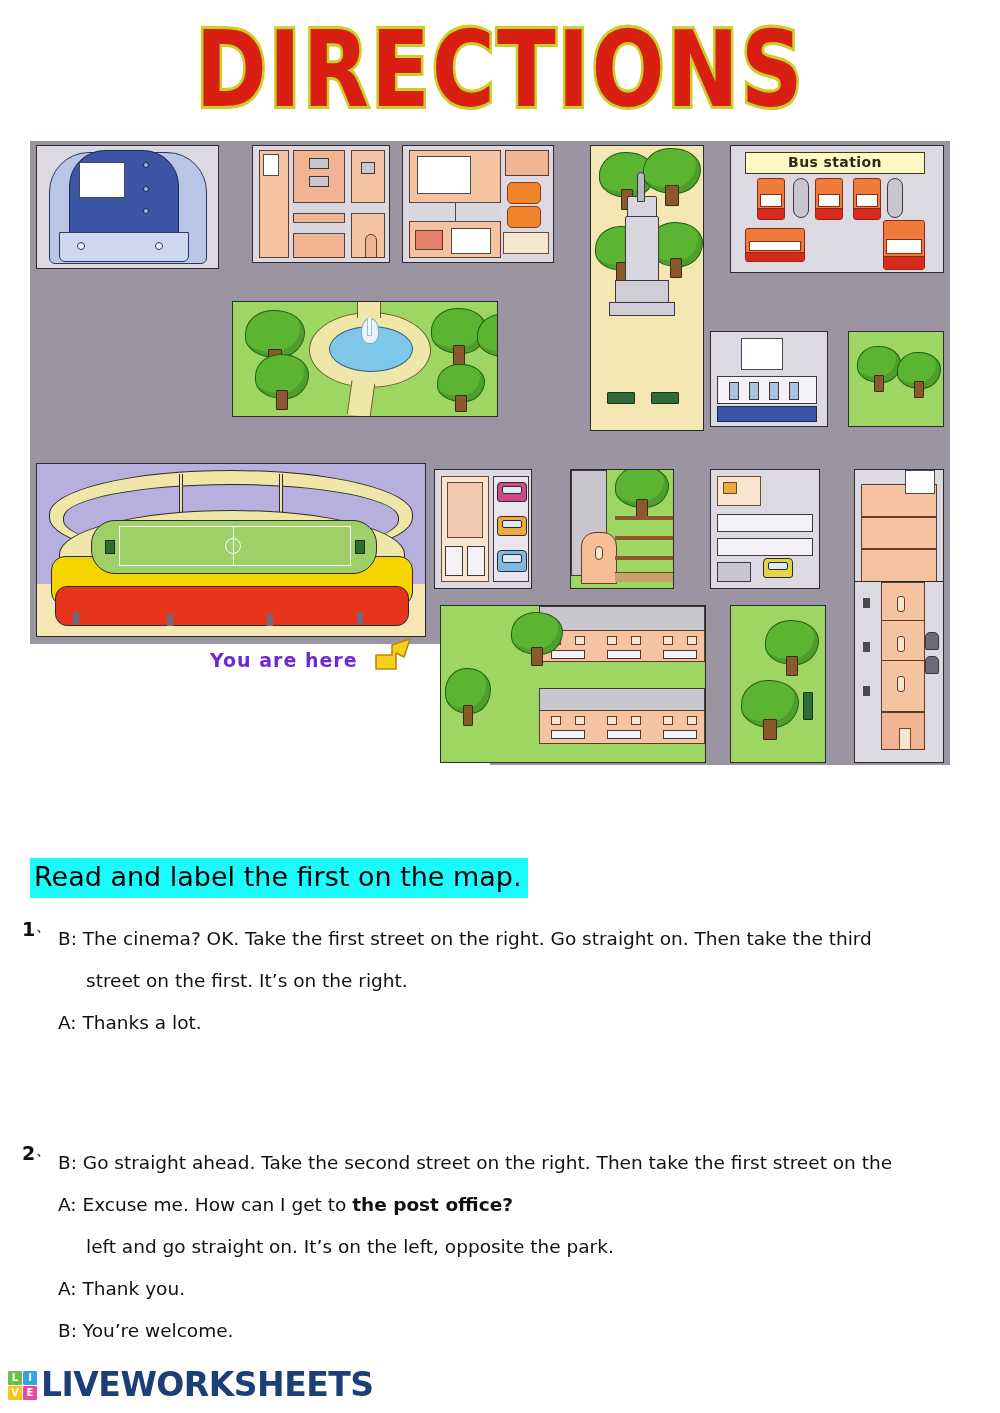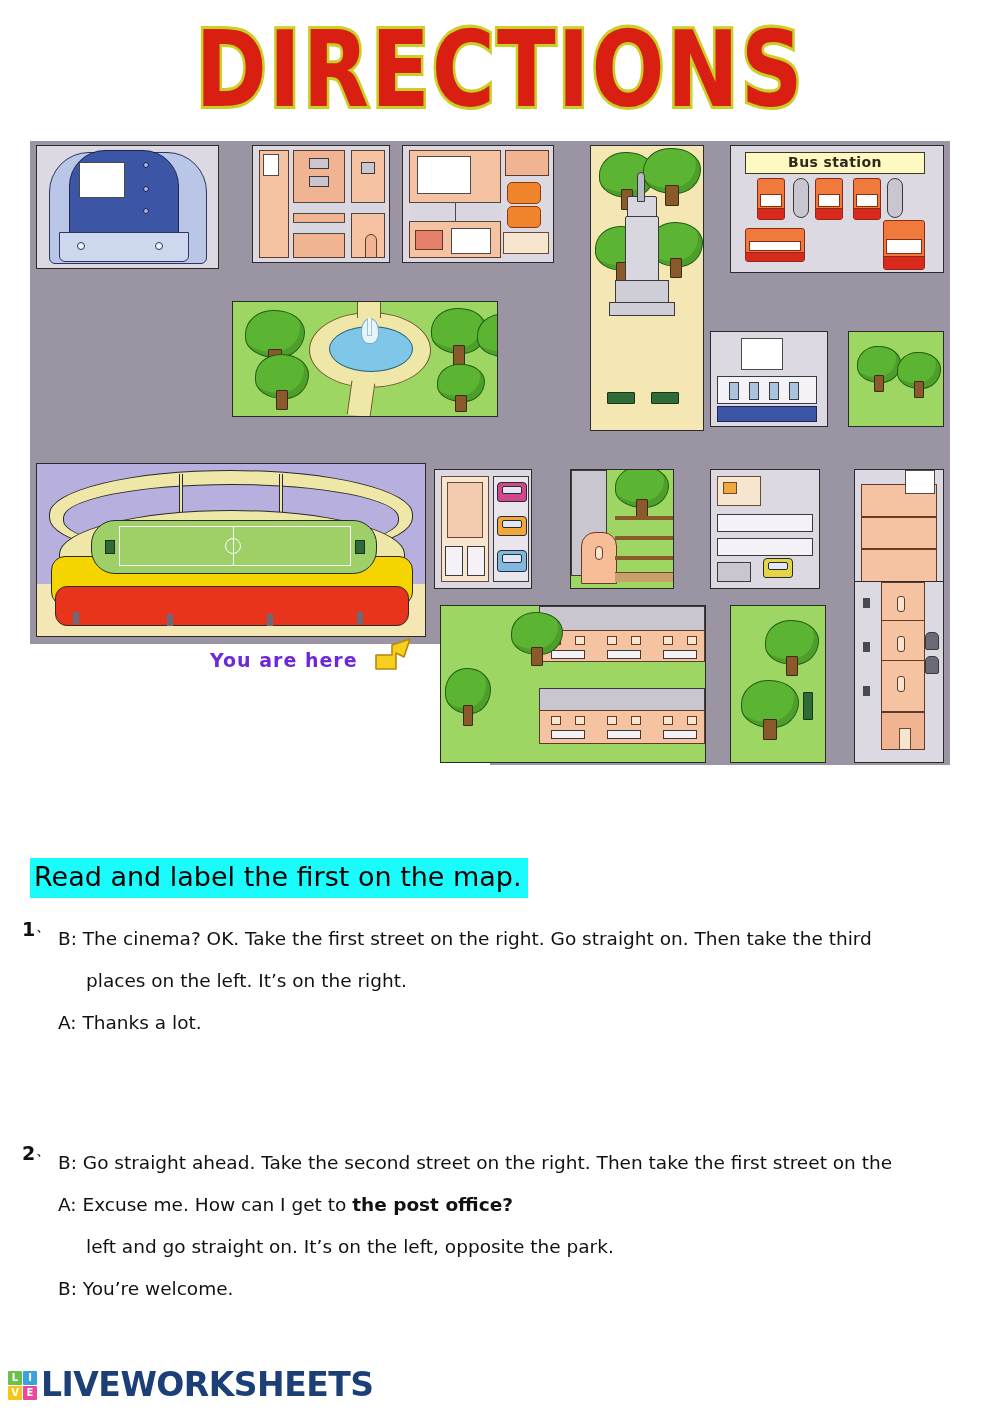--- a/index.html
+++ b/index.html
@@ -567,31 +567,32 @@
     <path d="M6 34 L6 20 L22 20 L22 10 L40 4 L34 22 L26 18 L26 34 Z" fill="#f7cf1e" stroke="#b8860b" stroke-width="1.6" stroke-linejoin="round"></path>
   </svg>
 </div>
 
 <div class="instruction">Read and label the first on the map.</div>
 
 <div class="ex" style="top:918px;">
   <span class="ex-num"><span>1</span><span class="tick">、</span></span>
   <div class="line-body">
     <div class="line"><span>B:</span><span> The cinema? OK. Take the first street on the right. Go straight on. Then take the third</span></div>
-    <div class="line indent"><span>places on the left. It’s on the right.</span></div>
+    <div class="line indent"><span>street on the first. It’s on the right.</span></div>
     <div class="line"><span>A:</span><span> Thanks a lot.</span></div>
   </div>
 </div>
 
 <div class="ex" style="top:1142px;">
   <span class="ex-num"><span>2</span><span class="tick">、</span></span>
   <div class="line-body">
     <div class="line"><span>B:</span><span> Go straight ahead. Take the second street on the right. Then take the first street on the</span></div>
     <div class="line"><span>A:</span><span> Excuse me. How can I get to </span><span class="sp">the post office?</span></div>
     <div class="line indent"><span>left and go straight on. It’s on the left, opposite the park.</span></div>
+    <div class="line"><span>A:</span><span> Thank you.</span></div>
     <div class="line"><span>B:</span><span> You’re welcome.</span></div>
   </div>
 </div>
 
 <div class="footer">
   <div class="lw-tiles">
     <div class="lw-l">L</div>
     <div class="lw-i">I</div>
     <div class="lw-v">V</div>
     <div class="lw-e">E</div>

